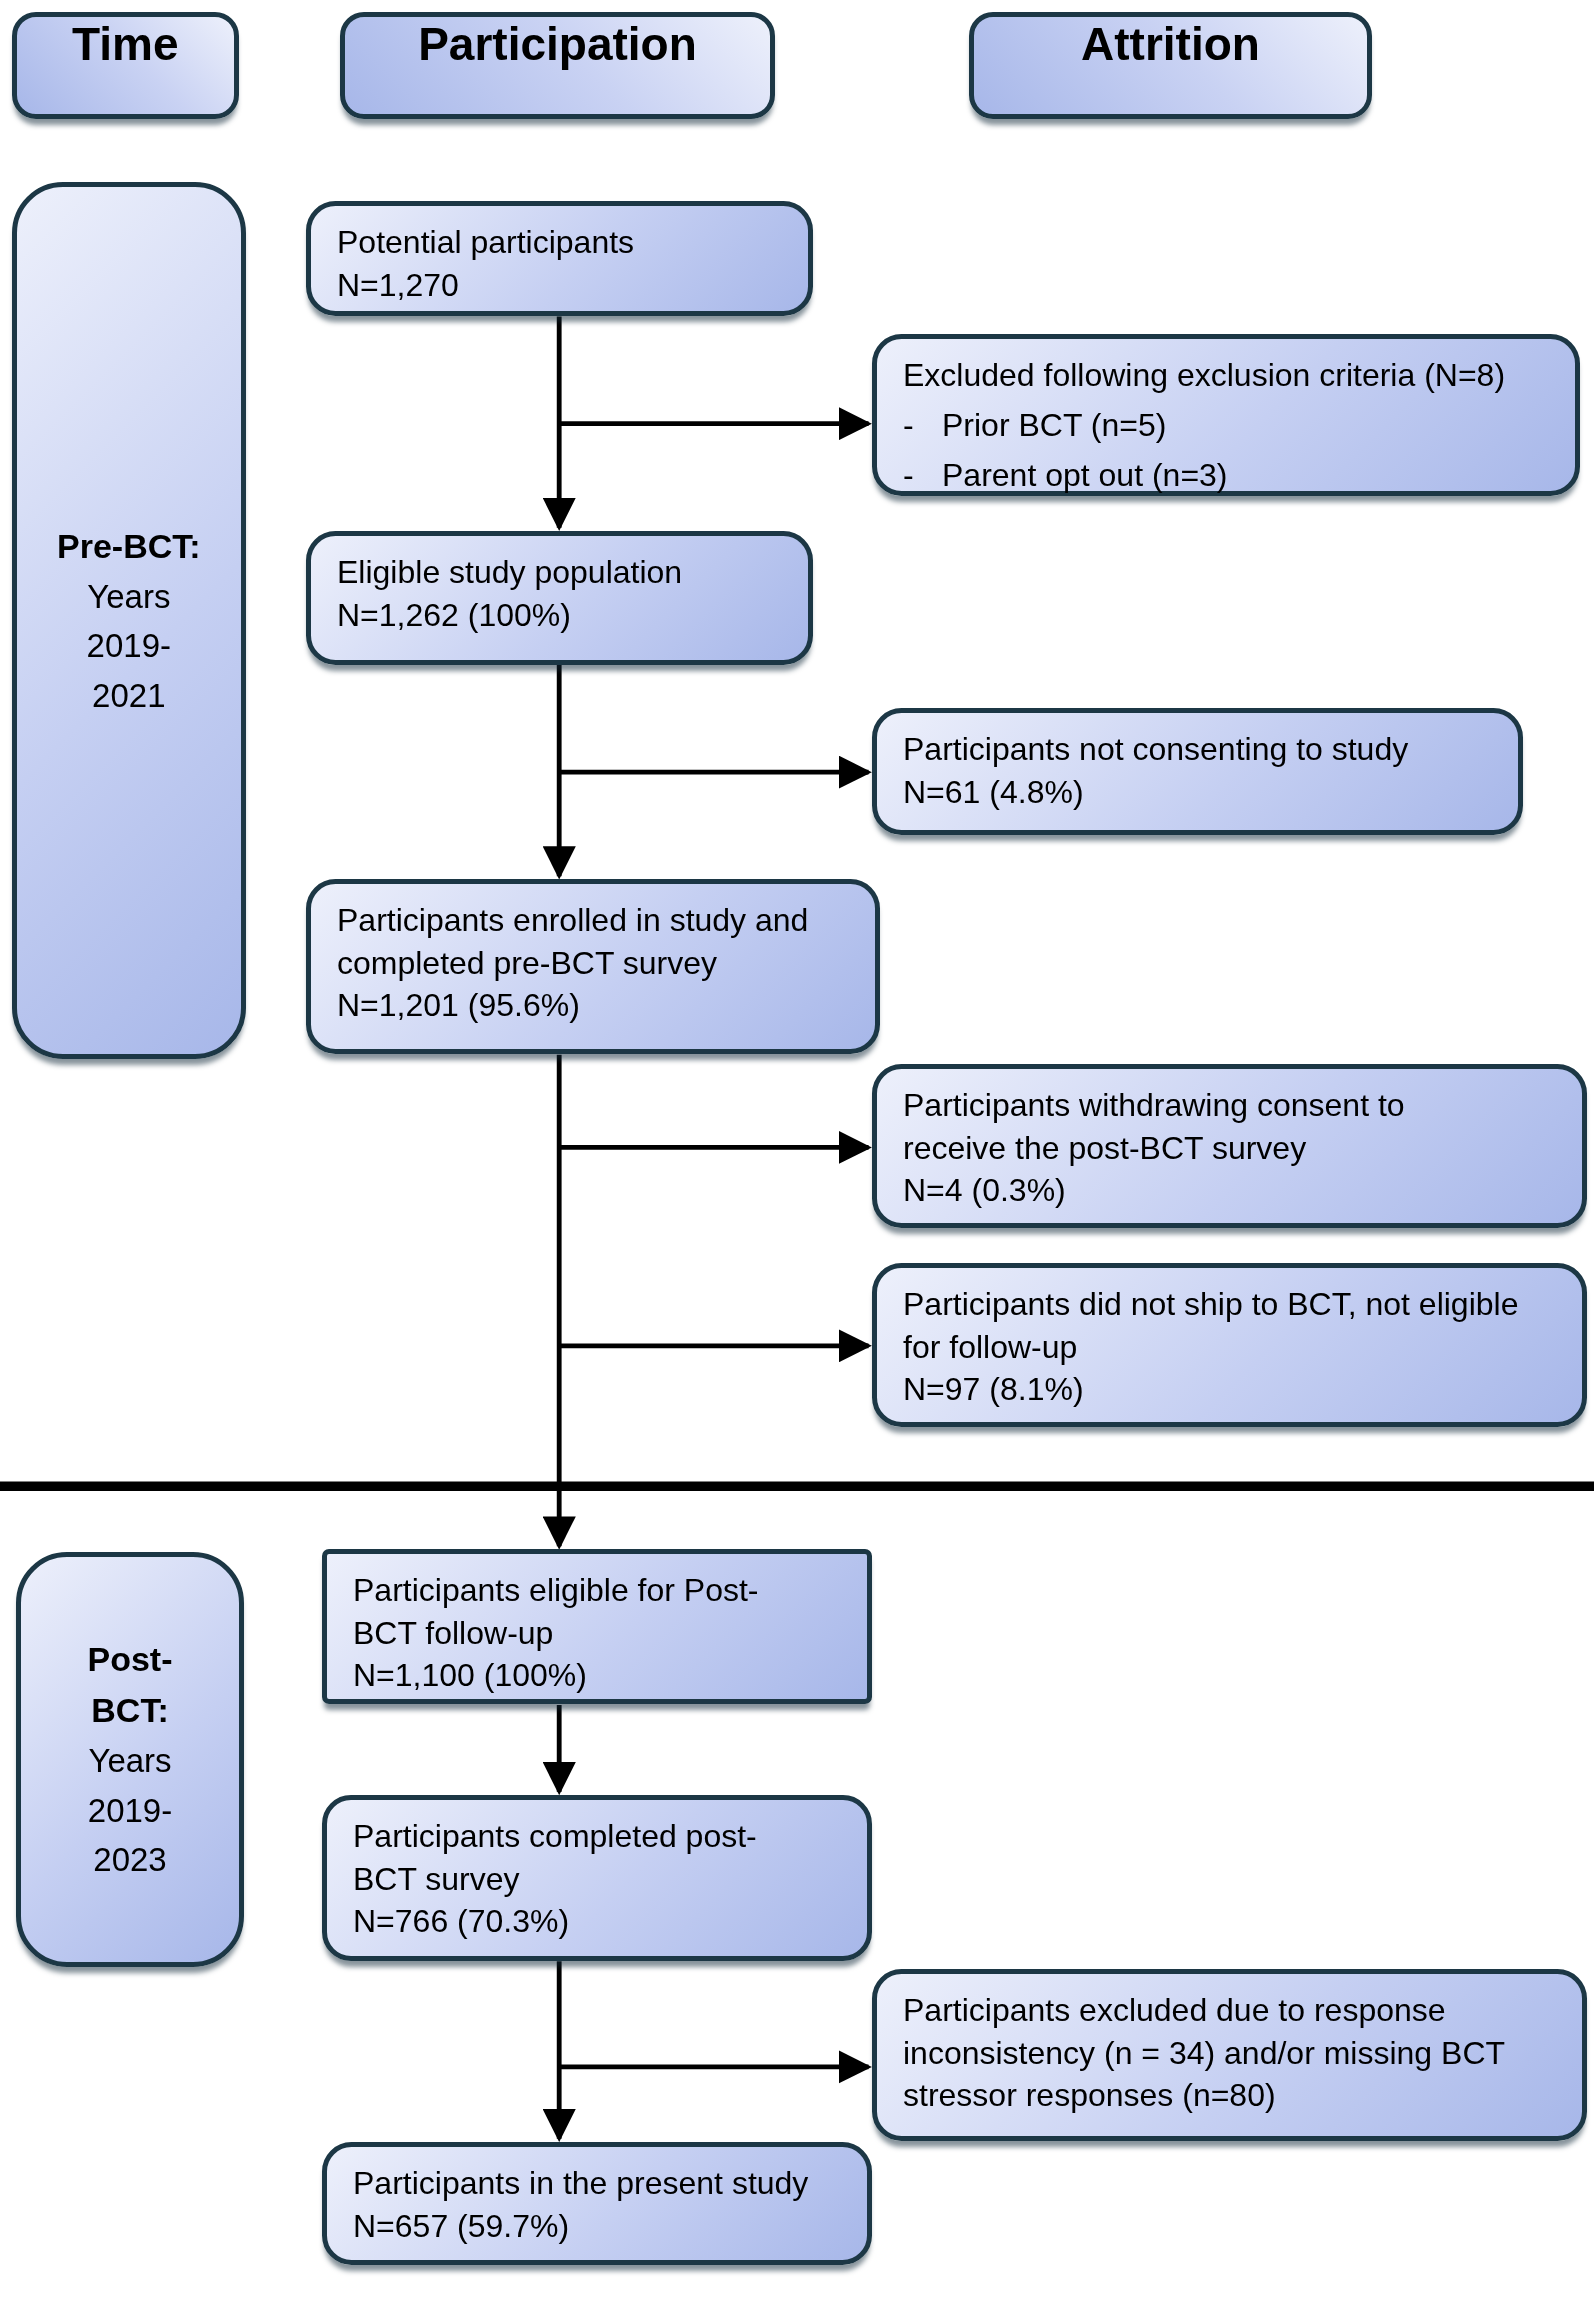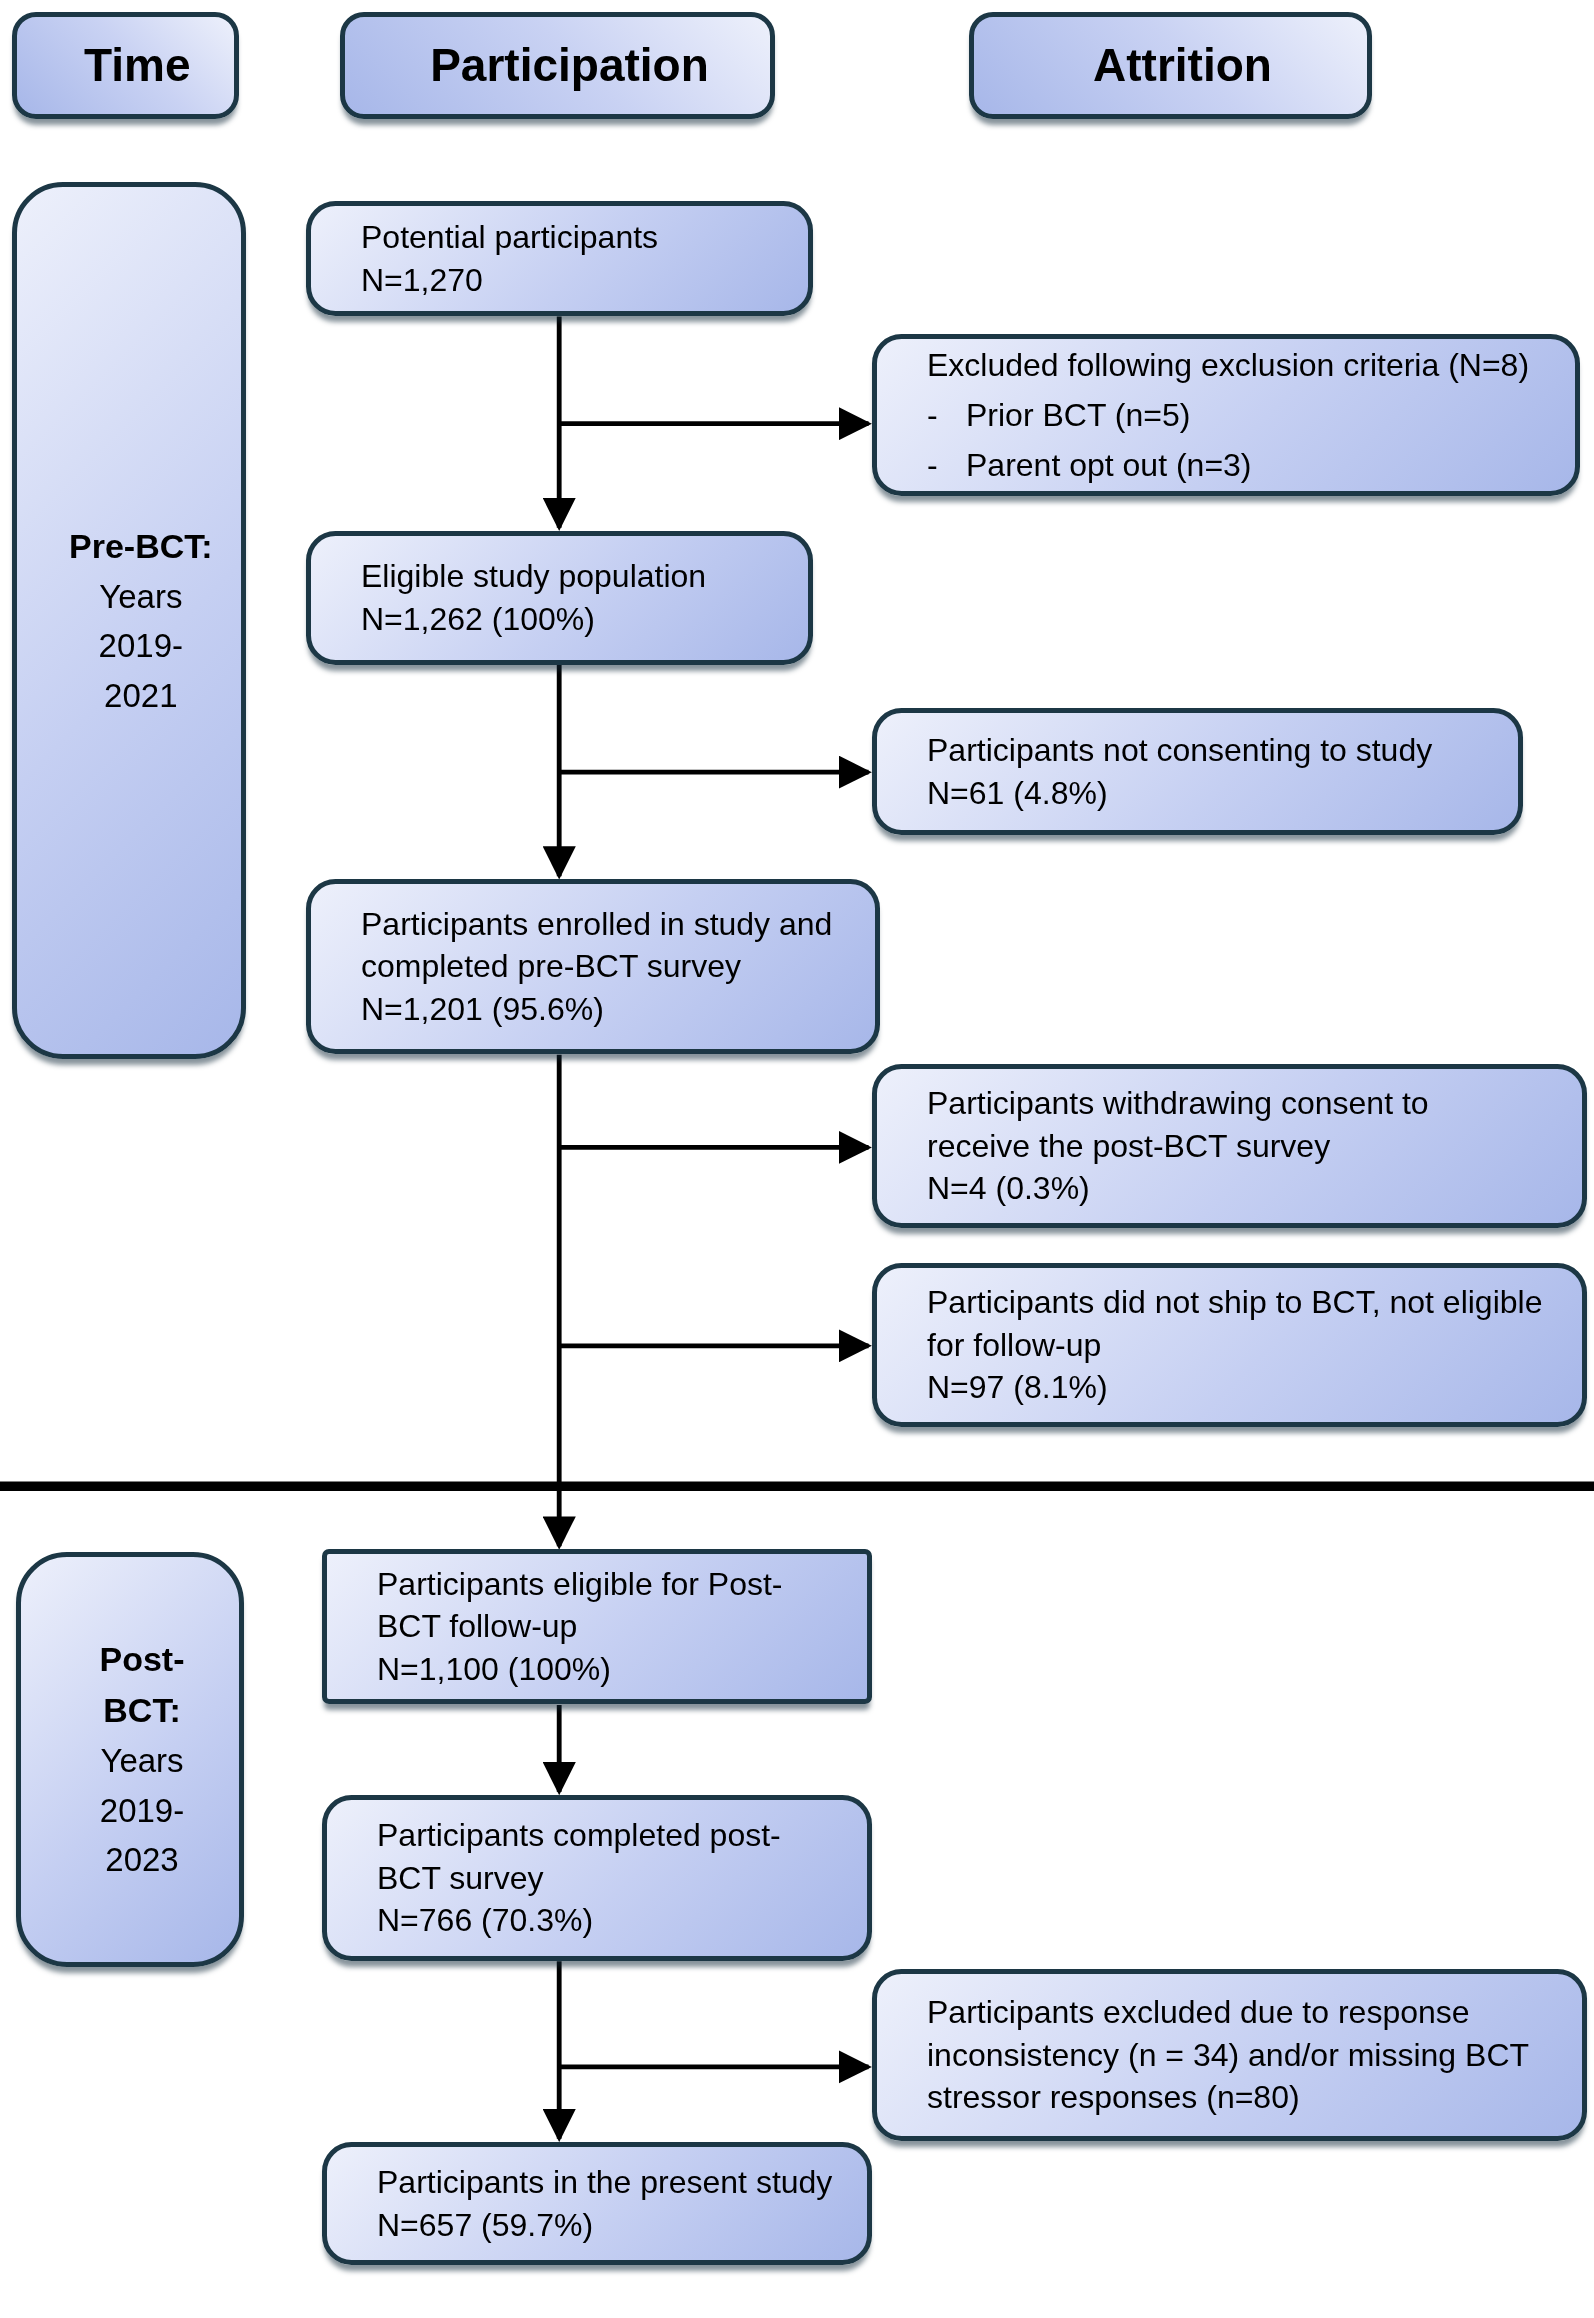--- a/index.html
+++ b/index.html
@@ -10,21 +10,21 @@
     font-family:"Liberation Sans", sans-serif;
     color:#000;
     overflow:hidden;
   }
   .arrow-layer{position:absolute;left:0;top:0;width:1595px;height:2319px;pointer-events:none;}
   .box{
     position:absolute;box-sizing:border-box;
     border:5.4px solid #1c3745;
     background:linear-gradient(135deg,#edf0fb 0%,#c5cff2 55%,#a7b7e9 100%);
     box-shadow:0 7.5px 5.4px -2.1px rgba(18,42,58,.5);
-    display:flex;align-items:center;padding-left:24px;
+    display:flex;
   }
   .flow{border-radius:29.5px;}
   .hdr{
     border-radius:24px;justify-content:center;text-align:center;
     background:linear-gradient(45deg,#a7b7e9 0%,#c9d2f3 55%,#edf0fb 100%);
   }
   .hdr .hdr-label{font-size:46px;font-weight:bold;}
   .timebox{
     border-radius:51px;justify-content:center;text-align:center;
     flex-direction:column;
@@ -101,21 +101,21 @@
   <div class="box flow" style="left:306px;top:879px;width:574px;height:175px;">
     <div class="flow-text">Participants enrolled in study and
 completed pre-BCT survey
 N=1,201 (95.6%)</div>
   </div>
   <div class="box flow" style="left:322px;top:1549px;width:550px;height:155px;border-radius:7px;">
     <div class="flow-text">Participants eligible for Post-
 BCT follow-up
 N=1,100 (100%)</div>
   </div>
-  <div class="box flow" style="left:322px;top:1795px;width:550px;height:166px;">
+  <div class="box flow" style="left:322px;top:1795px;width:550px;height:166px;border-radius:29px;">
     <div class="flow-text">Participants completed post-
 BCT survey
 N=766 (70.3%)</div>
   </div>
   <div class="box flow" style="left:322px;top:2142px;width:550px;height:123px;">
     <div class="flow-text">Participants in the present study
 N=657 (59.7%)</div>
   </div>
 
   <div class="box flow" style="left:872px;top:334px;width:708px;height:162px;">

